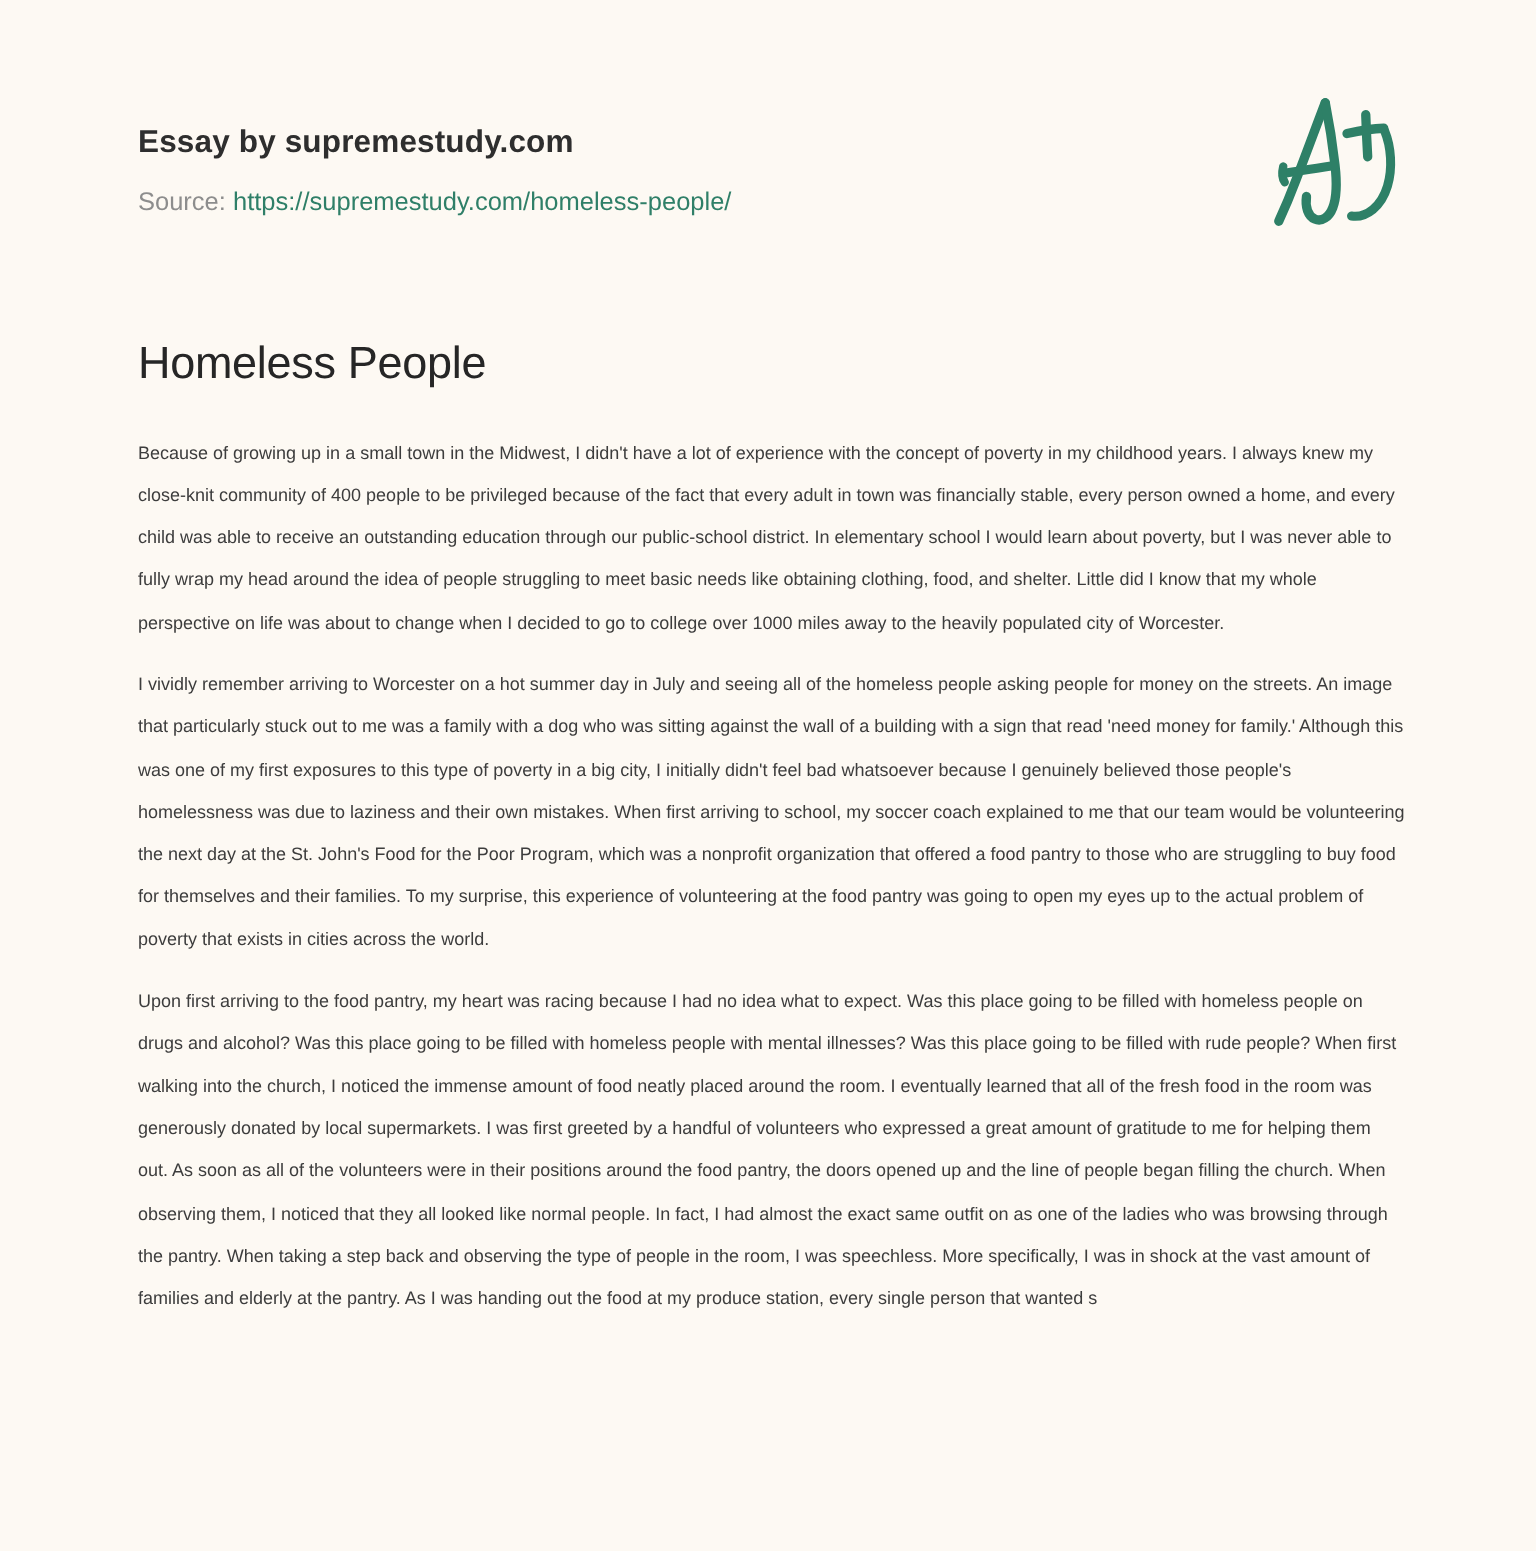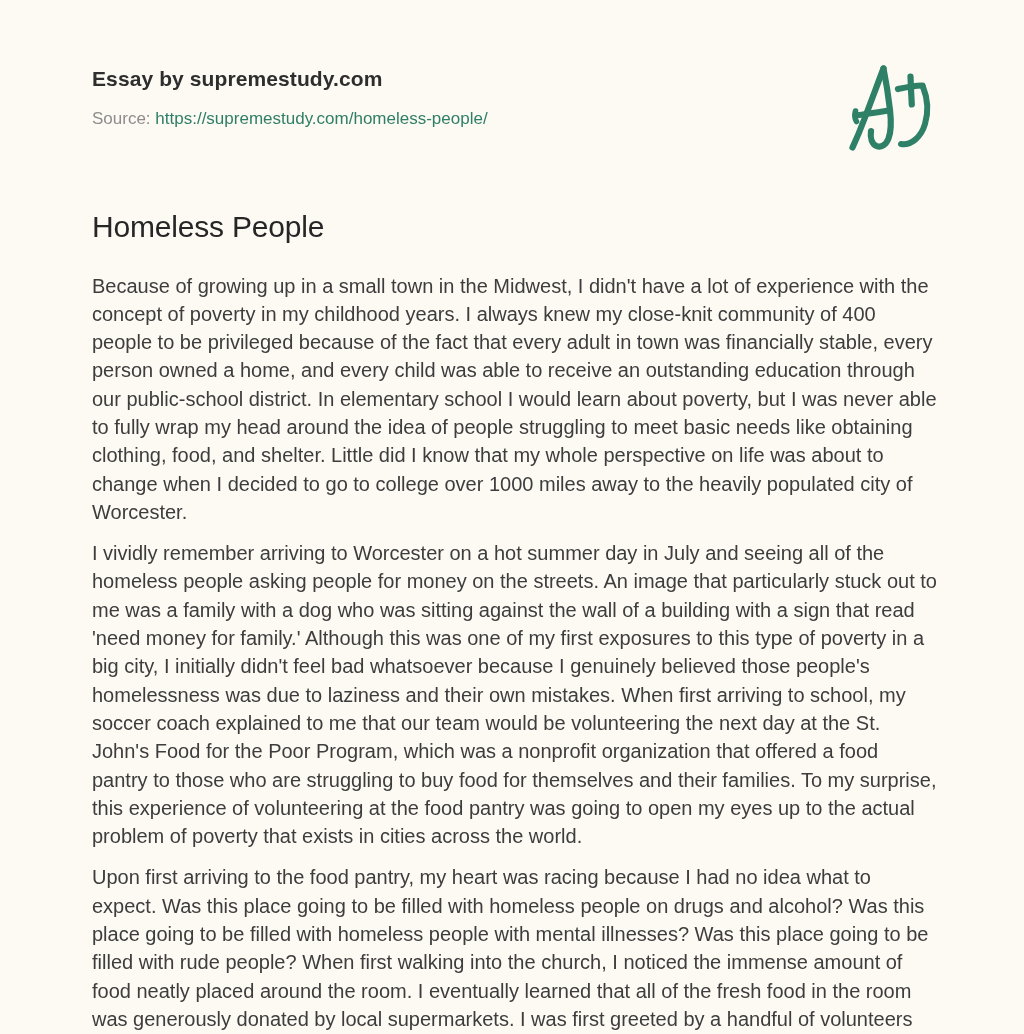--- a/index.html
+++ b/index.html
@@ -12,21 +12,21 @@
     background: #fdf9f3;
     font-family: "Liberation Sans", sans-serif;
     color: #3a3a3a;
     overflow: hidden;
   }
   .page {
     position: relative;
     width: 1024px;
     height: 1034px;
     box-sizing: border-box;
-    padding: 0 92px;
+    padding: 16px 92px;
   }
 
   
   .header {
     position: relative;
     padding-top: 66px;
     height: 118px;
     box-sizing: border-box;
   }
   .byline {
@@ -74,21 +74,21 @@
     font-weight: 500;
     color: #262626;
     margin: 0 0 27px 0;
     line-height: 1.15;
     letter-spacing: -0.2px;
   }
   .article-body {
     width: 845px;
   }
   .article-body p {
-    font-size: 20px;
+    font-size: 12px;
     line-height: 28.3px;
     color: #3d3d3d;
     margin: 0 0 13px 0;
     text-align: left;
   }
   .article-body p:last-child {
     margin-bottom: 0;
   }
 </style>
 </head>

